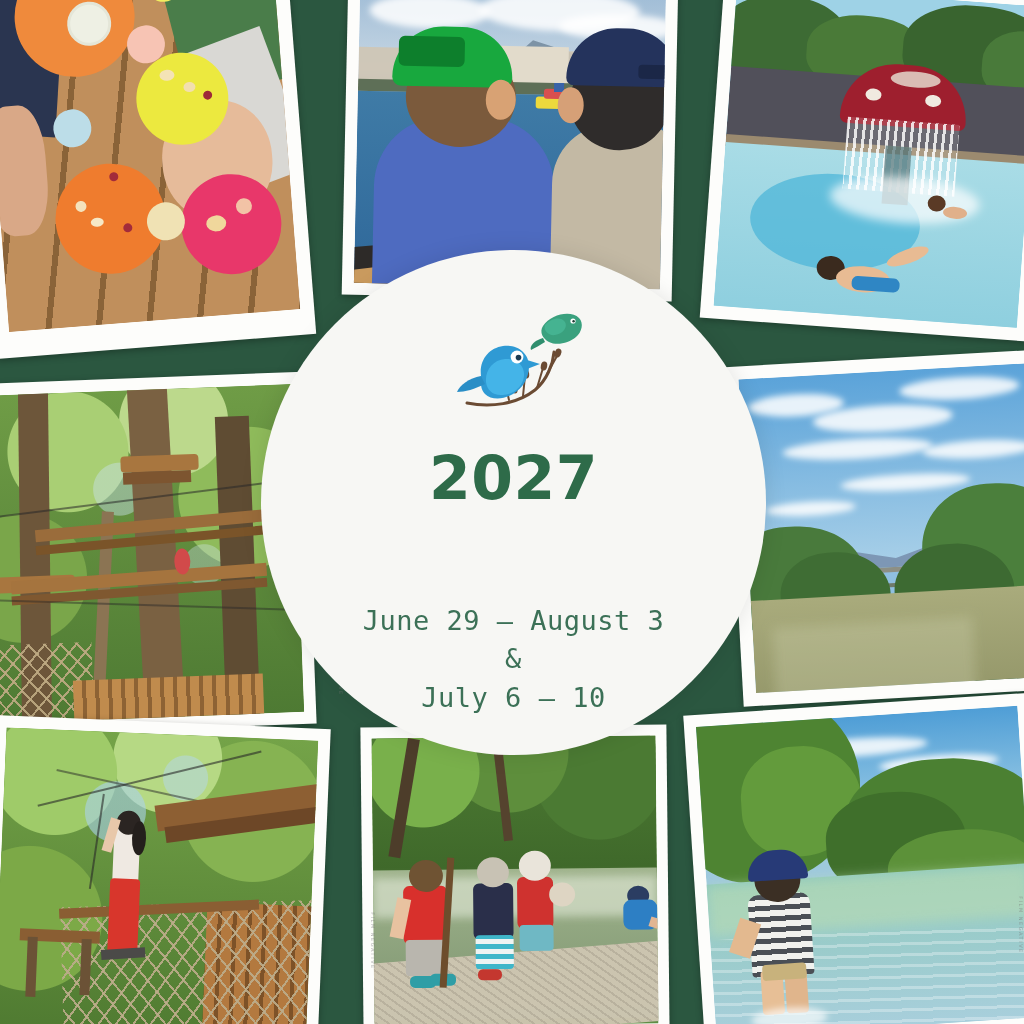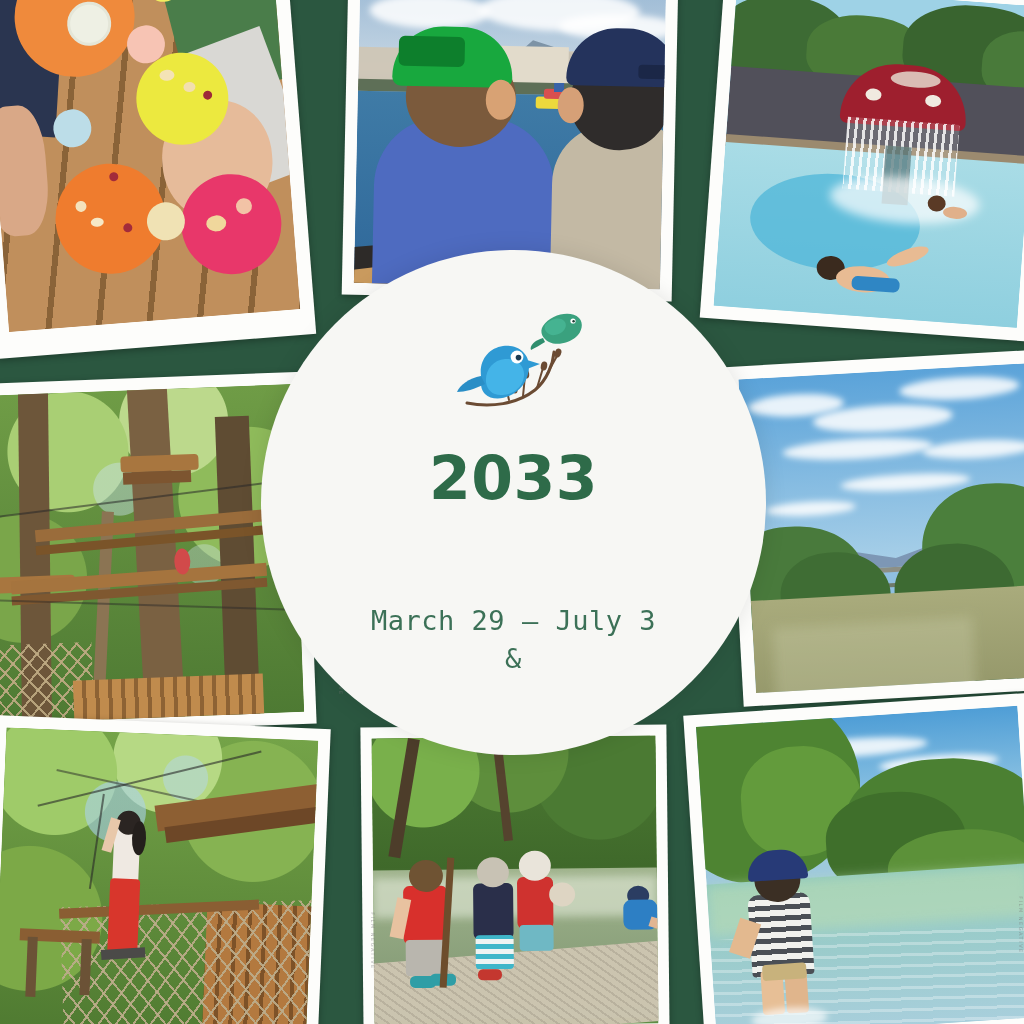--- a/index.html
+++ b/index.html
@@ -429,22 +429,23 @@
                C 90 74, 84 84, 74 90 C 64 96, 52 96, 46 90 C 41 85, 42 78, 42 72 Z" fill="#2f9ad4"></path>
       <path d="M47 78 C 46 66, 54 56, 66 55 C 78 54, 86 62, 85 72
                C 84 82, 76 90, 64 91 C 54 92, 48 86, 47 78 Z" fill="#44b4e8"></path>
       <path d="M42 72 C 30 74, 20 82, 18 88 C 26 88, 36 85, 46 80 Z" fill="#2a8ec6"></path>
       <path d="M88 56 L 101 60 L 88 65 Z" fill="#2f9ad4"></path>
       <circle cx="78" cy="53" r="6.4" fill="#ffffff"></circle>
       <circle cx="79.5" cy="53.6" r="2.8" fill="#1c3b52"></circle>
     </svg>
 
     <div id="title" style="color: rgb(46, 107, 73);">
-      <span class="line2">2033</span>
+      <span class="line2">2027</span>
     </div>
 
     <div id="dates" style="color: rgb(60, 113, 87);">
-      <span>March 29 – July 3</span>
+      <span>June 29 – August 3</span>
       <span>&amp;</span>
+      <span>July 6 – 10</span>
     </div>
 
   </div>
 </div>
 
 </body></html>

